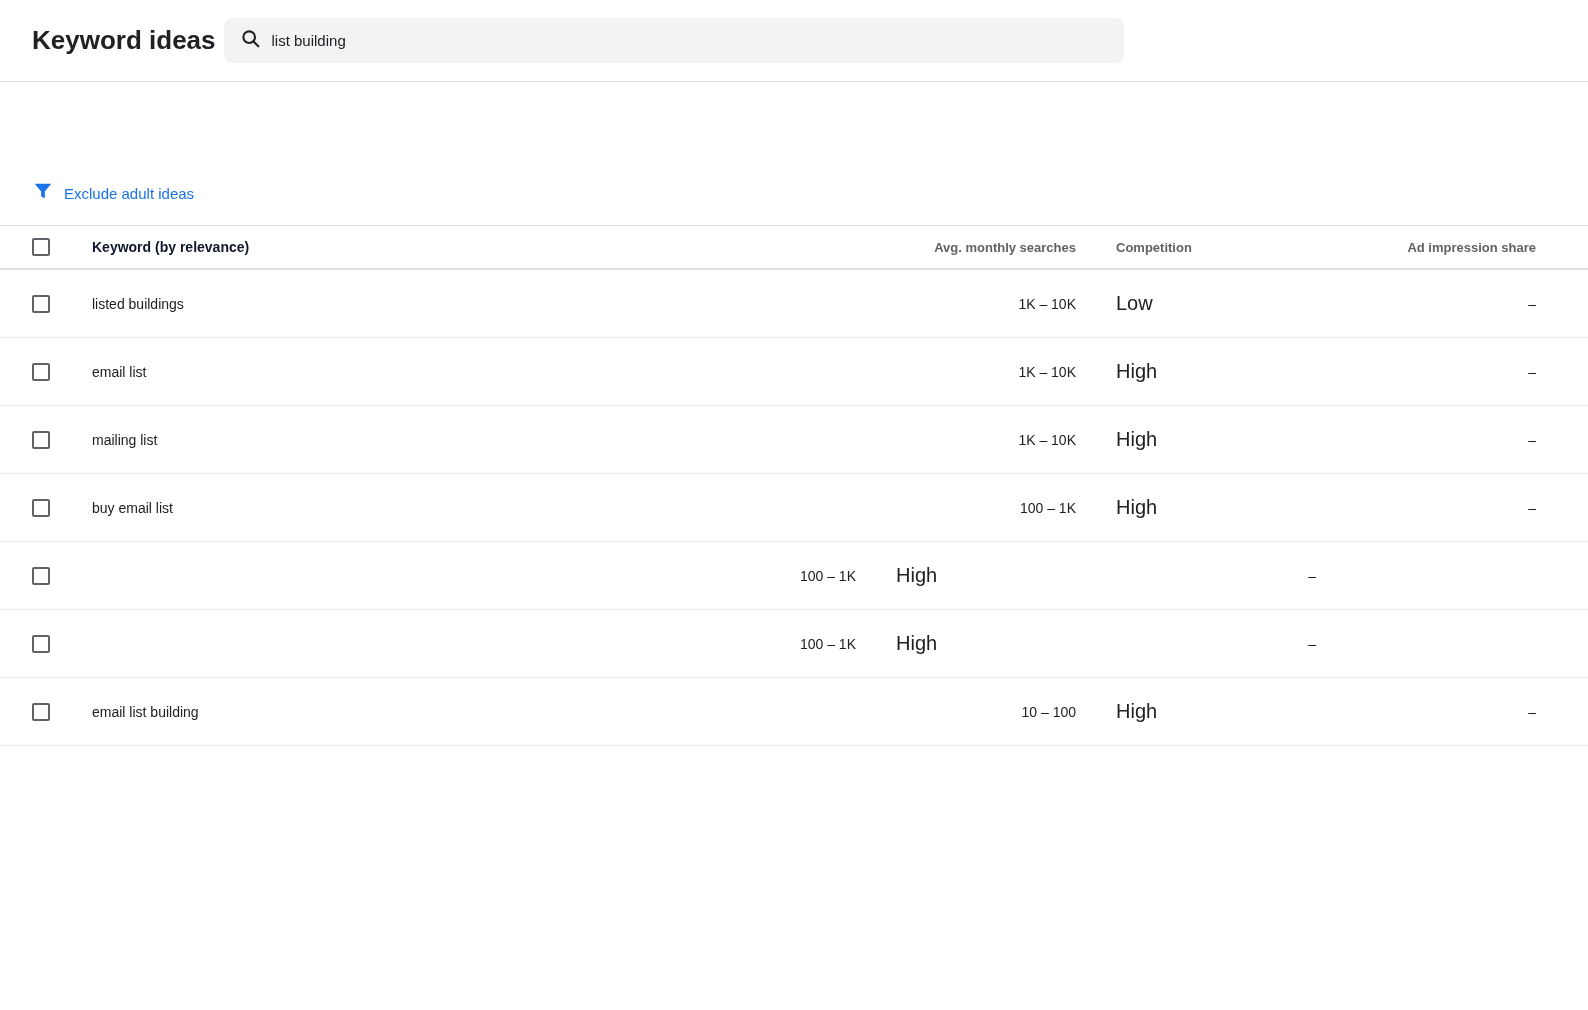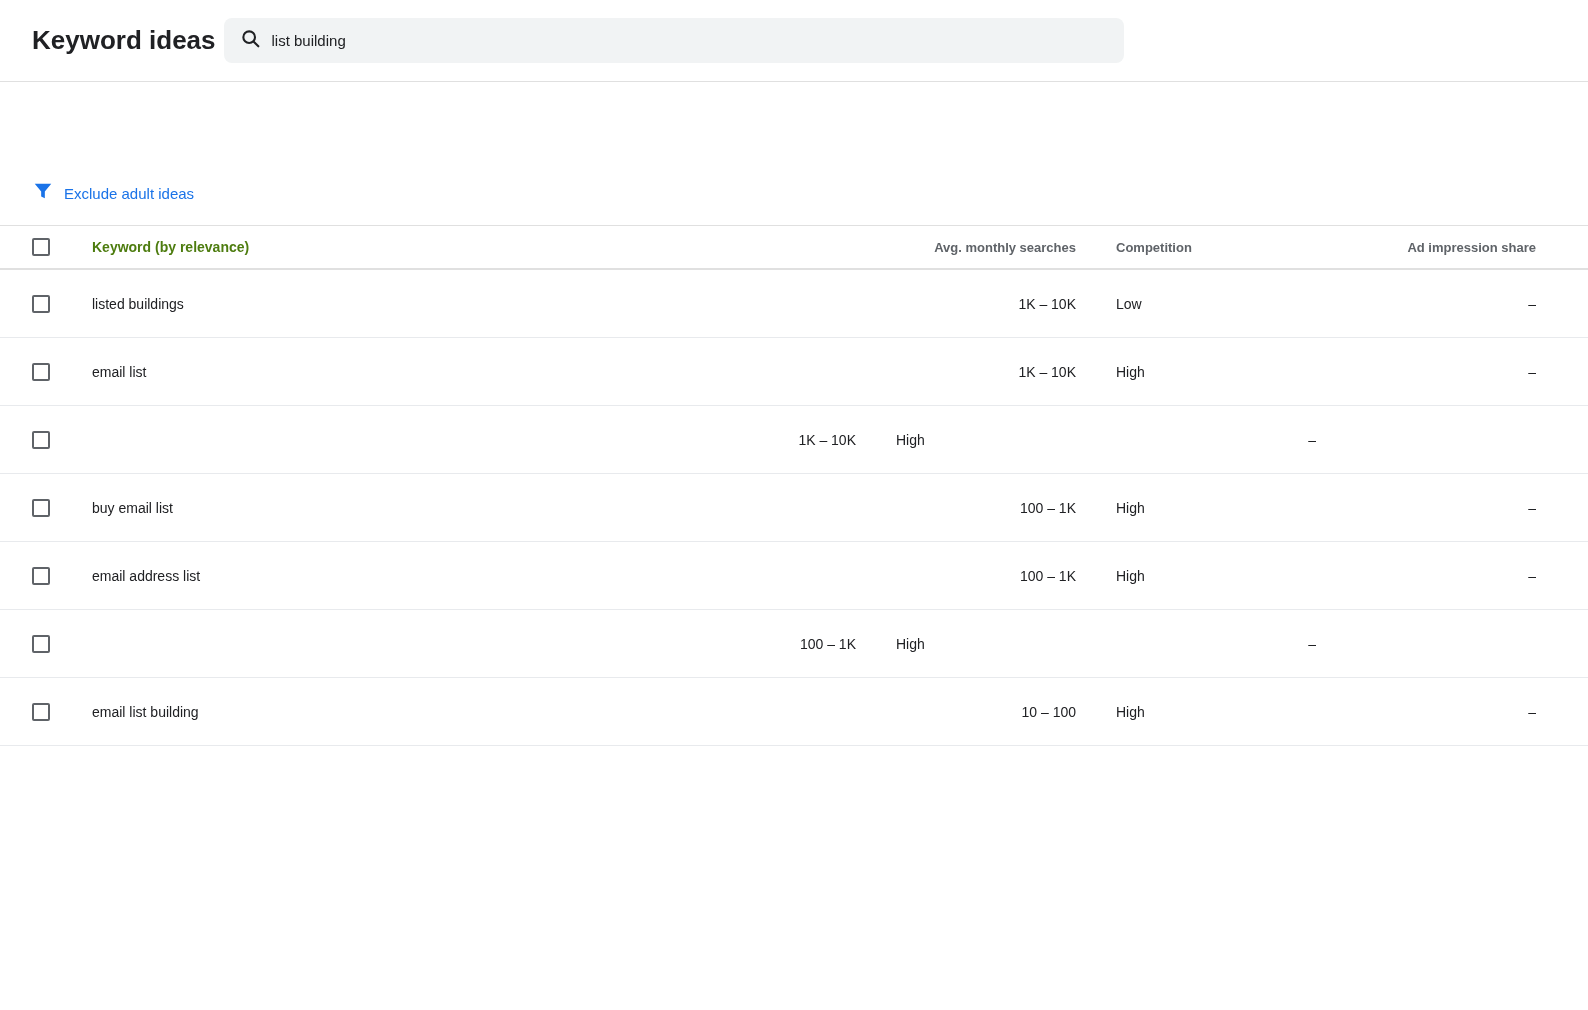--- a/index.html
+++ b/index.html
@@ -92,21 +92,21 @@
     }
 
     .table-header-cell {
       font-size: 13px;
       font-weight: 600;
       color: #5f6368;
     }
 
     .table-header-cell.keyword-col {
       font-weight: 700;
-      color: #4d7c0f;
+      color: #0f172a;
       font-size: 14px;
     }
 
     .table-row {
       display: grid;
       grid-template-columns: 60px 1fr 220px 220px 220px;
       padding: 0 32px;
       border-bottom: 1px solid #e8eaed;
       align-items: center;
       min-height: 68px;
@@ -135,21 +135,21 @@
     }
 
     .searches-cell {
       font-size: 14px;
       color: #202124;
       text-align: right;
       padding-right: 40px;
     }
 
     .competition-cell {
-      font-size: 14px;
+      font-size: 20px;
       color: #202124;
     }
 
     .impression-cell {
       font-size: 14px;
       color: #202124;
       text-align: right;
       padding-right: 20px;
     }
 
@@ -217,40 +217,40 @@
     <div class="keyword-cell">email list</div>
     <div class="searches-cell">1K – 10K</div>
     <div class="competition-cell">High</div>
     <div class="impression-cell">–</div>
   </div>
 
   <div class="table-row">
     <div class="checkbox-cell">
       <div class="checkbox"></div>
     </div>
+    <div class="keyword-cell">mailing list</div>
     <div class="searches-cell">1K – 10K</div>
     <div class="competition-cell">High</div>
     <div class="impression-cell">–</div>
   </div>
 
   <div class="table-row">
     <div class="checkbox-cell">
       <div class="checkbox"></div>
     </div>
     <div class="keyword-cell">buy email list</div>
     <div class="searches-cell">100 – 1K</div>
     <div class="competition-cell">High</div>
     <div class="impression-cell">–</div>
   </div>
 
   <div class="table-row">
     <div class="checkbox-cell">
       <div class="checkbox"></div>
     </div>
-    <div class="keyword-cell">email address list</div>
     <div class="searches-cell">100 – 1K</div>
     <div class="competition-cell">High</div>
     <div class="impression-cell">–</div>
   </div>
 
   <div class="table-row">
     <div class="checkbox-cell">
       <div class="checkbox"></div>
     </div>
     <div class="searches-cell">100 – 1K</div>

